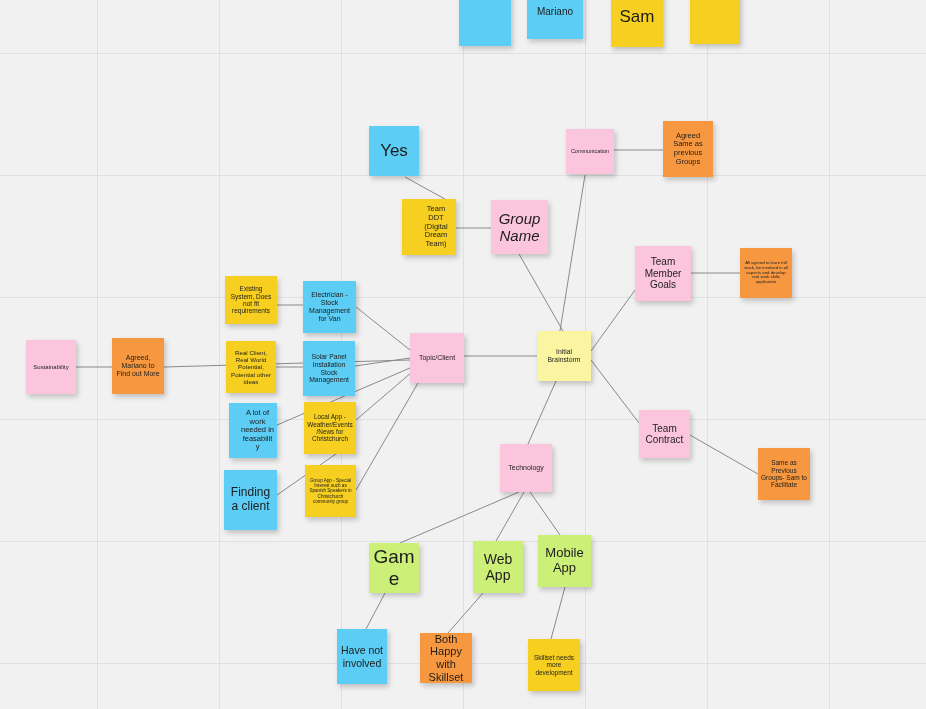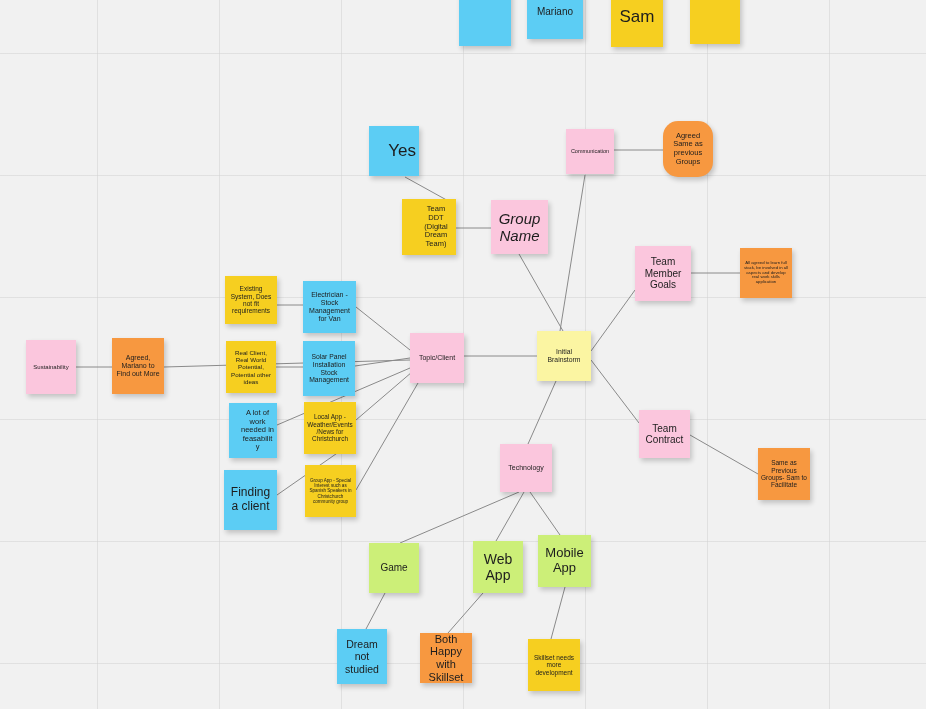--- a/index.html
+++ b/index.html
@@ -87,27 +87,27 @@
       </div>
       <div class="note" style="left: 527px; top: -16px; width: 56px; height: 55px; background: rgb(92, 205, 244); font-size: 10px;">
         <span>Mariano</span>
       </div>
       <div class="note" style="left: 611px; top: -13px; width: 52px; height: 60px; background: rgb(246, 207, 32); font-size: 17px;">
         <span>Sam</span>
       </div>
       <div class="note" style="left: 690px; top: -18px; width: 50px; height: 62px; background: rgb(246, 207, 32); font-size: 13px;">
         <span></span>
       </div>
-      <div class="note" style="left: 369px; top: 126px; width: 50px; height: 50px; background: rgb(92, 205, 244); font-size: 17px; text-align: right;">
+      <div class="note" style="left: 369px; top: 126px; width: 50px; height: 50px; background: rgb(92, 205, 244); font-size: 17px;">
         <span>Yes</span>
       </div>
       <div class="note" style="left: 566px; top: 129px; width: 48px; height: 45px; background: rgb(251, 198, 221); font-size: 5.5px;">
         <span>Communication</span>
       </div>
-      <div class="note" style="left: 663px; top: 121px; width: 50px; height: 56px; background: rgb(247, 152, 64); font-size: 7.5px; border-radius: 15px;">
+      <div class="note" style="left: 663px; top: 121px; width: 50px; height: 56px; background: rgb(247, 152, 64); font-size: 7.5px;">
         <span>Agreed Same as previous Groups</span>
       </div>
       <div class="note" style="left: 402px; top: 199px; width: 54px; height: 56px; background: rgb(246, 207, 32); font-size: 7.5px; padding-left: 17px;">
         <span>Team DDT (Digital Dream Team)</span>
       </div>
       <div class="note" style="left: 491px; top: 200px; width: 57px; height: 54px; background: rgb(251, 198, 221); font-size: 15px; font-style: italic;">
         <span>Group Name</span>
       </div>
       <div class="note" style="left: 635px; top: 246px; width: 56px; height: 55px; background: rgb(251, 198, 221); font-size: 10px;">
         <span>Team Member Goals</span>
@@ -153,31 +153,31 @@
       </div>
       <div class="note" style="left: 305px; top: 465px; width: 51px; height: 52px; background: rgb(246, 207, 32); font-size: 4.6px;">
         <span>Group App - Special Interest such as Spanish Speakers in Christchurch community group</span>
       </div>
       <div class="note" style="left: 500px; top: 444px; width: 52px; height: 48px; background: rgb(251, 198, 221); font-size: 7px;">
         <span>Technology</span>
       </div>
       <div class="note" style="left: 758px; top: 448px; width: 52px; height: 52px; background: rgb(247, 152, 64); font-size: 6.5px;">
         <span>Same as Previous Groups- Sam to Facilitate</span>
       </div>
-      <div class="note" style="left: 369px; top: 543px; width: 50px; height: 50px; background: rgb(204, 239, 120); font-size: 10px;">
+      <div class="note" style="left: 369px; top: 543px; width: 50px; height: 50px; background: rgb(204, 239, 120); font-size: 19px;">
         <span>Game</span>
       </div>
       <div class="note" style="left: 473px; top: 541px; width: 50px; height: 52px; background: rgb(204, 239, 120); font-size: 14px;">
         <span>Web App</span>
       </div>
       <div class="note" style="left: 538px; top: 535px; width: 53px; height: 52px; background: rgb(204, 239, 120); font-size: 13px; text-align: center;">
         <span>Mobile App</span>
       </div>
       <div class="note" style="left: 337px; top: 629px; width: 50px; height: 55px; background: rgb(92, 205, 244); font-size: 10.5px;">
-        <span>Dream not studied</span>
+        <span>Have not involved</span>
       </div>
       <div class="note" style="left: 420px; top: 633px; width: 52px; height: 50px; background: rgb(247, 152, 64); font-size: 11px;">
         <span>Both Happy with Skillset</span>
       </div>
       <div class="note" style="left: 528px; top: 639px; width: 52px; height: 52px; background: rgb(246, 207, 32); font-size: 6.5px;">
         <span>Skillset needs more development</span>
       </div>
     </div>
 </div>
 

